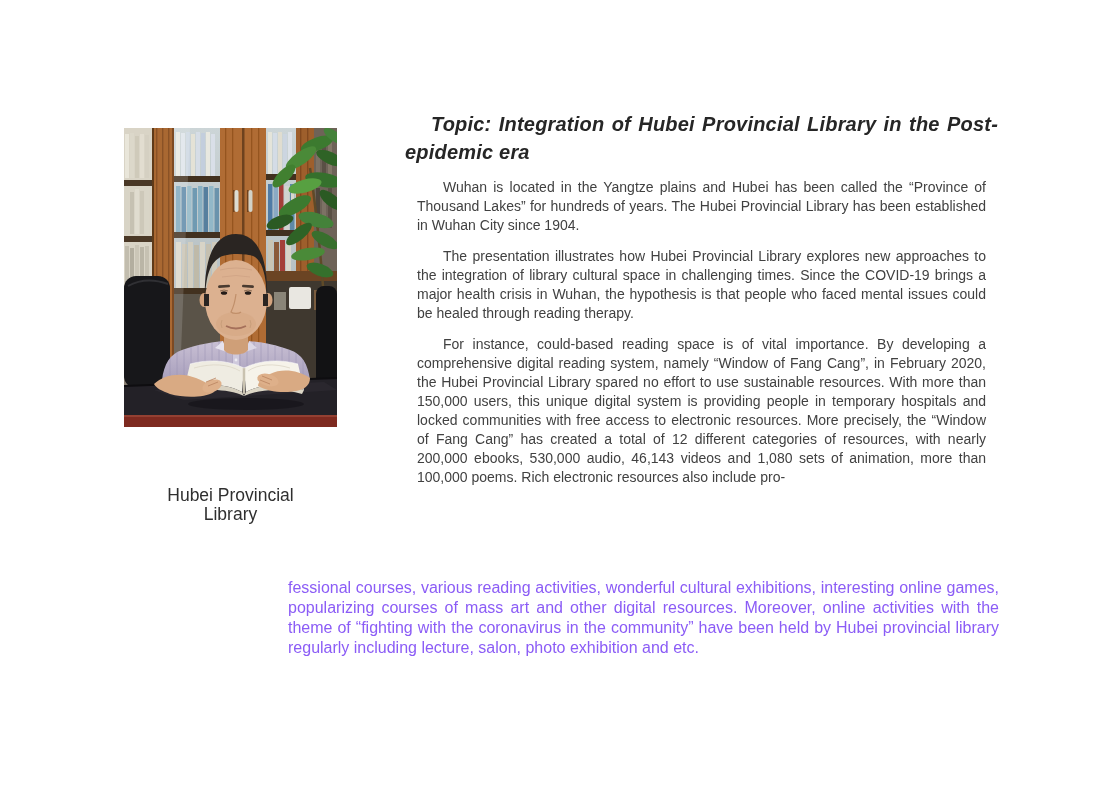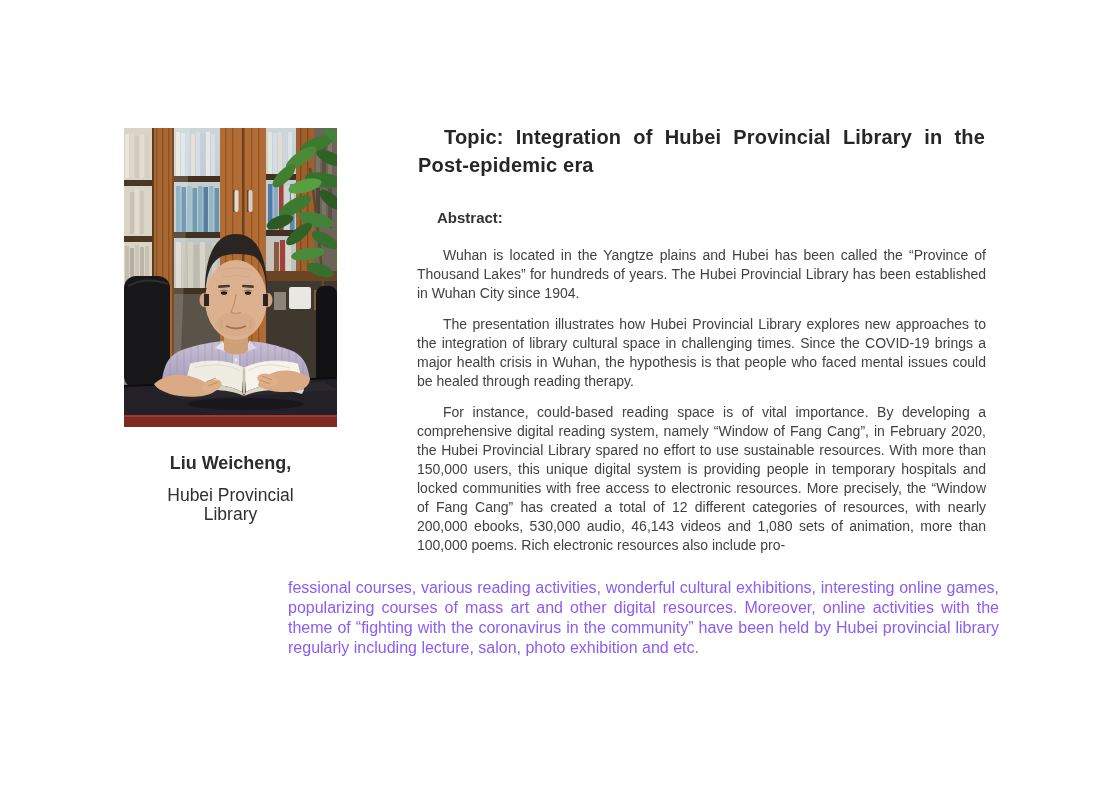--- a/index.html
+++ b/index.html
@@ -13,22 +13,22 @@
     position:absolute; left:124px; top:453px; width:213px;
     text-align:center; font-weight:bold; font-size:18px; color:#2d2d2d;
   }
   .speaker-affiliation {
     position:absolute; left:145px; top:486px; width:171px;
     text-align:center; font-size:17.5px; line-height:19px; color:#2f2f2f;
   }
 
   .article { position:absolute; left:405px; top:110px; width:593px; }
   .article h1 {
-    margin:13px; font-size:20px; font-weight:bold; line-height:28px;
-    text-align:justify; text-indent:26px; letter-spacing:0.2px; color:#262626;
+    margin:0; font-size:20px; font-weight:bold; line-height:28px;
+    text-align:justify; text-indent:26px; letter-spacing:0.2px; color:#262626;font-style:italic;
   }
   .article h2 {
     margin:30px 0 20px 32px; font-size:15px; font-weight:bold; color:#333333;
   }
   .article p {
     margin:12px; font-size:14px; line-height:19px; text-align:justify;
     text-indent:26px; color:#414141;
   }
   .continuation {
     position:absolute; left:288px; top:578px; width:711px; margin:0;
@@ -256,26 +256,24 @@
         <path d="M30,256 C40,246 58,244 72,250 C82,254 88,258 90,264 C80,270 60,270 46,266 C38,263 32,260 30,256 Z" fill="#d9aa83"></path>
         <ellipse cx="88" cy="258" rx="10" ry="6" fill="#deb08a" transform="rotate(-20 88 258)"></ellipse>
         <path d="M82,254 L92,250 M84,258 L94,254" stroke="#b9835f" stroke-width="0.8" fill="none"></path>
         <path d="M186,250 C174,242 158,240 146,246 C138,250 134,254 134,258 C144,264 162,266 176,262 C182,260 186,256 186,250 Z" fill="#d9aa83"></path>
         <ellipse cx="144" cy="252" rx="11" ry="6" fill="#deb08a" transform="rotate(15 144 252)"></ellipse>
         <path d="M138,248 L148,252 M136,252 L146,256" stroke="#b9835f" stroke-width="0.8" fill="none"></path>
       </g>
     </svg>
   </figure>
 
-  <div class="speaker-name">Liu Weicheng,</div>
   <div class="speaker-affiliation">Hubei Provincial Library</div>
 
   <main class="article">
     <h1>Topic: Integration of Hubei Provincial Library in the Post-epidemic era</h1>
-    <h2>Abstract:</h2>
     <p>Wuhan is located in the Yangtze plains and Hubei has been called the “Province of Thousand Lakes” for hundreds of years. The Hubei Provincial Library has been established in Wuhan City since 1904.</p>
     <p>The presentation illustrates how Hubei Provincial Library explores new approaches to the integration of library cultural space in challenging times. Since the COVID-19 brings a major health crisis in Wuhan, the hypothesis is that people who faced mental issues could be healed through reading therapy.</p>
     <p>For instance, could-based reading space is of vital importance. By developing a comprehensive digital reading system, namely “Window of Fang Cang”, in February 2020, the Hubei Provincial Library spared no effort to use sustainable resources. With more than 150,000 users, this unique digital system is providing people in temporary hospitals and locked communities with free access to electronic resources. More precisely, the “Window of Fang Cang” has created a total of 12 different categories of resources, with nearly 200,000 ebooks, 530,000 audio, 46,143 videos and 1,080 sets of animation, more than 100,000 poems. Rich electronic resources also include pro-</p>
   </main>
 
   <p class="continuation">fessional courses, various reading activities, wonderful cultural exhibitions, interesting online games, popularizing courses of mass art and other digital resources. Moreover, online activities with the theme of “fighting with the coronavirus in the community” have been held by Hubei provincial library regularly including lecture, salon, photo exhibition and etc.</p>
 
 </div>
 
 </body></html>

